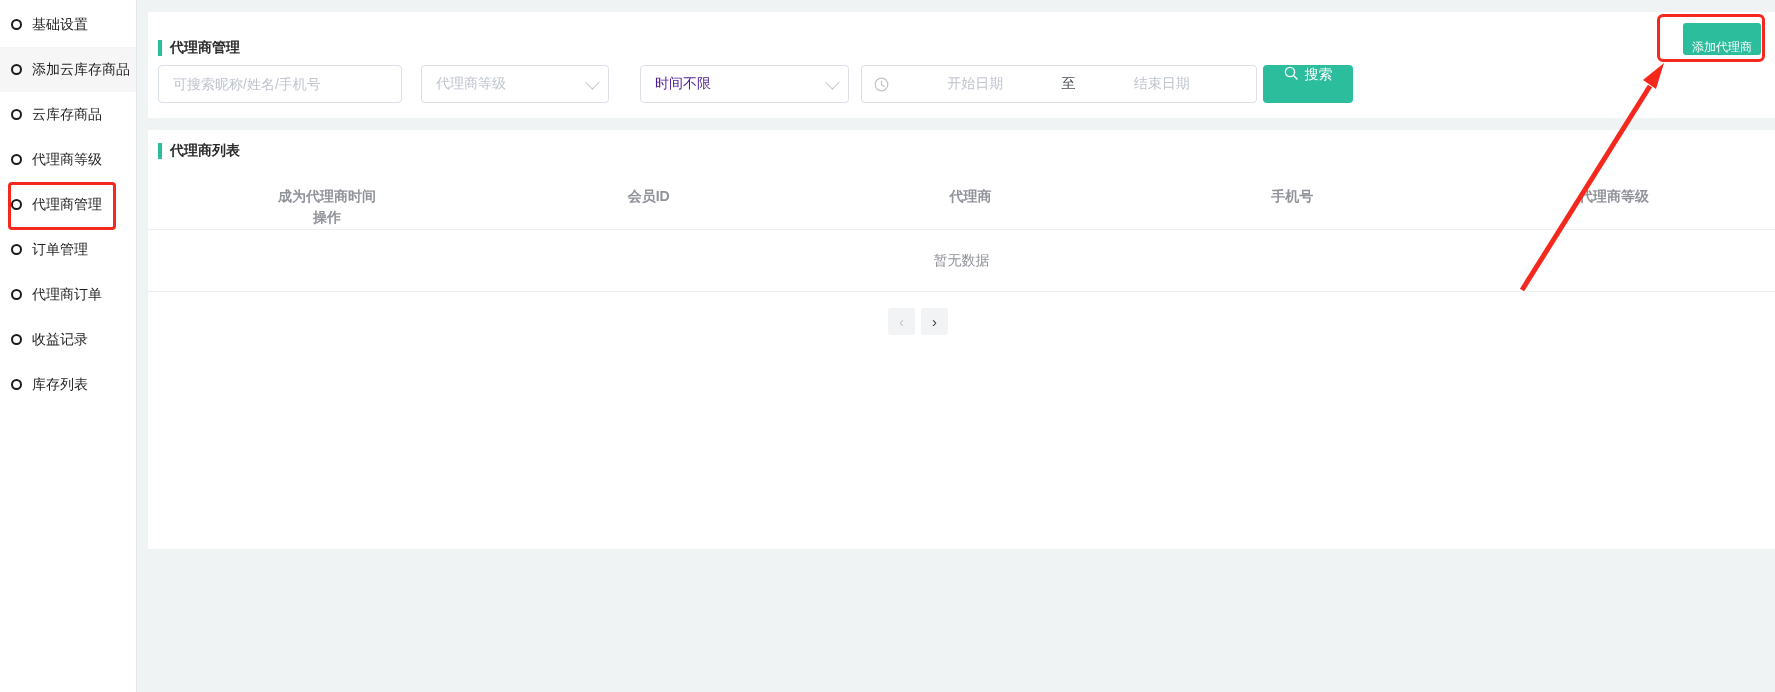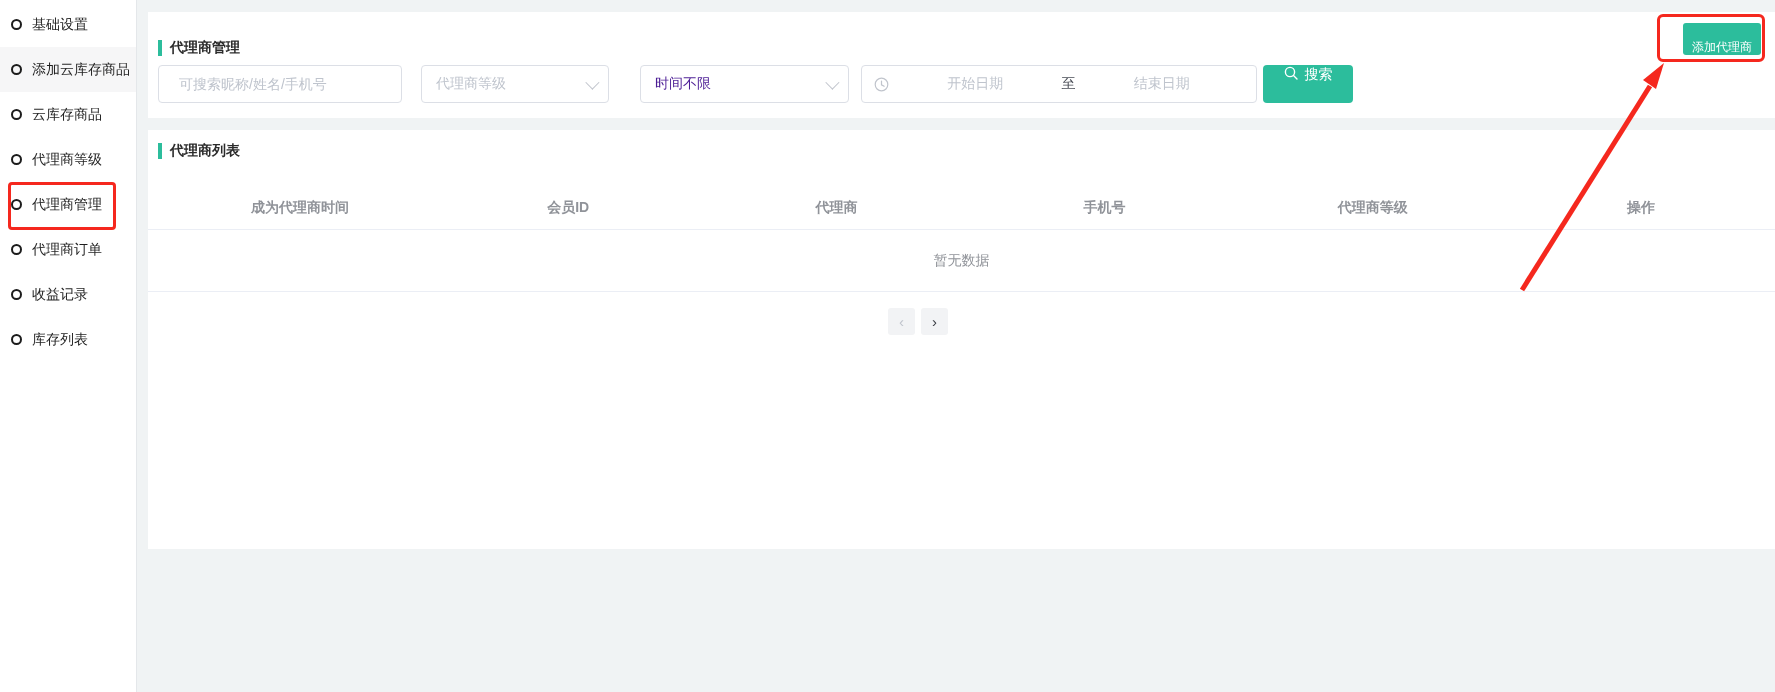--- a/index.html
+++ b/index.html
@@ -32,21 +32,21 @@
     position:absolute;left:10px;display:flex;align-items:center;gap:8px;
     font-weight:bold;font-size:14px;color:#2b2b2b;
   }
   .sec-bar{width:4px;height:16px;background:var(--accent);}
   
   .ctrl{
     position:absolute;top:53px;height:38px;box-sizing:border-box;
     border:1px solid #dcdfe6;border-radius:4px;background:#fff;
     display:flex;align-items:center;font-size:14px;
   }
-  .txt-input{left:10px;width:244px;padding-left:6px;}
+  .txt-input{left:10px;width:244px;}
   .txt-input input{
     border:none;outline:none;width:100%;height:100%;padding:0 14px;
     font:inherit;color:#606266;background:transparent;
   }
   .txt-input input::placeholder,.dr-ph{color:#bfc4cd;}
   .sel{justify-content:space-between;padding:0 12px 0 14px;cursor:pointer;}
   .sel-level{left:273px;width:188px;color:#bfc4cd;}
   .sel-time{left:492px;width:209px;color:#4c1d95;}
   .chevron{
     width:9px;height:9px;border-right:1.6px solid #c0c4cc;border-bottom:1.6px solid #c0c4cc;
@@ -63,21 +63,21 @@
     cursor:pointer;font-family:inherit;
   }
   .btn-add{
     position:absolute;right:14px;top:11px;height:25px;padding:16px 9px;
     background:var(--accent);color:#fff;border:none;border-radius:3px;
     font-size:12px;cursor:pointer;font-family:inherit;
   }
   
   .thead{
     position:absolute;left:0;top:56px;width:100%;height:44px;
-    display:grid;grid-template-columns:repeat(6,1fr);align-items:center;
+    display:grid;grid-template-columns:repeat(5,1fr);align-items:center;
     box-sizing:border-box;padding-left:18px;
     color:#909399;font-weight:bold;font-size:14px;
     border-bottom:1px solid #ebeef5;
   }
   .thead span{text-align:center;}
   .empty-row{
     position:absolute;left:0;top:100px;width:100%;height:62px;
     display:flex;align-items:center;justify-content:center;
     color:#909399;border-bottom:1px solid #ebeef5;box-sizing:border-box;
   }
@@ -113,20 +113,24 @@
       <span class="ring-icon"></span>
       <span>云库存商品</span>
     </div>
     <div class="side-item">
       <span class="ring-icon"></span>
       <span>代理商等级</span>
     </div>
     <div class="side-item">
       <span class="ring-icon"></span>
       <span>代理商管理</span>
+    </div>
+    <div class="side-item">
+      <span class="ring-icon"></span>
+      <span>订单管理</span>
     </div>
     <div class="side-item">
       <span class="ring-icon"></span>
       <span>代理商订单</span>
     </div>
     <div class="side-item">
       <span class="ring-icon"></span>
       <span>收益记录</span>
     </div>
     <div class="side-item">

